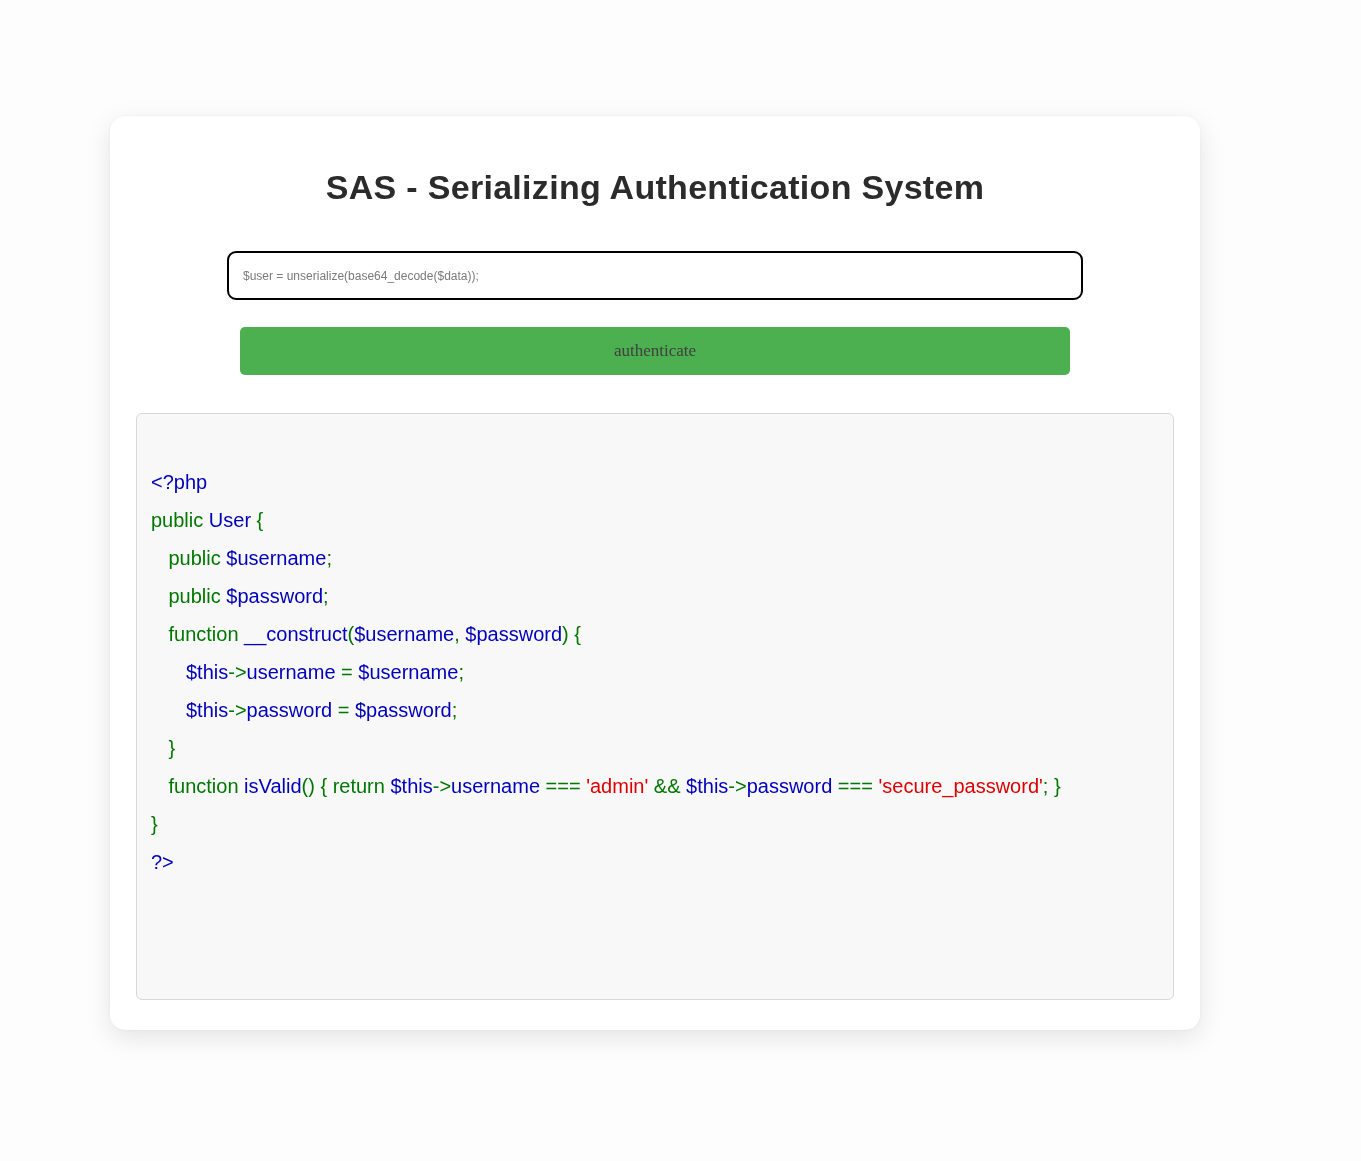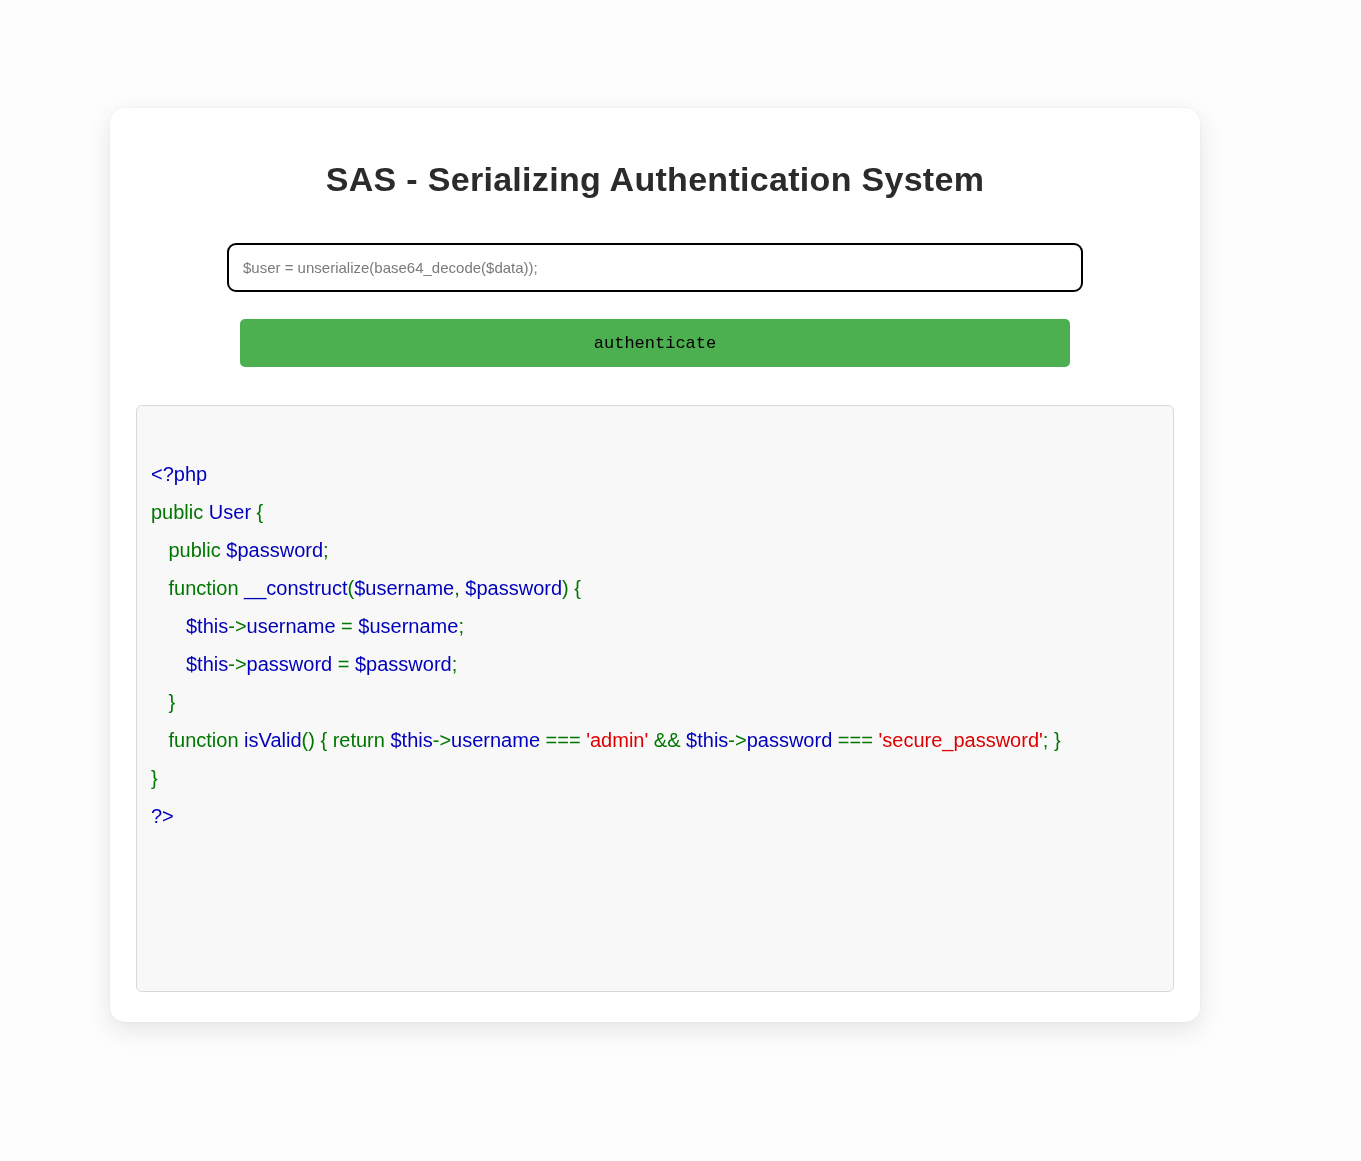--- a/index.html
+++ b/index.html
@@ -4,21 +4,21 @@
 <style>
   * { box-sizing: border-box; }
   html, body {
     margin: 0; padding: 0;
     width: 1361px; height: 1161px;
     background: #fdfdfe;
     font-family: "Liberation Sans", sans-serif;
   }
   .card {
     position: absolute;
-    left: 110px; top: 108px;
+    left: 110px; top: 116px;
     width: 1090px; height: 914px;
     background: #ffffff;
     border-radius: 15px;
     box-shadow: 0 0 3px rgba(0,0,0,0.05), 0 8px 26px rgba(0,0,0,0.10);
   }
   .page-title {
     margin: 52px 0 0 0;
     text-align: center;
     font-size: 34px;
     font-weight: 700;
@@ -29,38 +29,38 @@
     width: 856px;
     margin: 44px auto 0 auto;
   }
   .payload-input {
     display: block;
     width: 100%;
     height: 49px;
     border: 2px solid #000000;
     border-radius: 9px;
     padding: 0 14px;
-    font-size: 15px;
+    font-size: 12px;
     color: #333333;
     font-family: "Liberation Sans", sans-serif;
     background: #ffffff;
     outline: none;
   }
   .payload-input::placeholder { color: #7a7a7a; opacity: 1; }
   .auth-button {
     display: block;
     width: 830px;
     height: 48px;
     margin: 27px auto 0 auto;
     border: none;
     border-radius: 5px;
     background: #4CAF50;
-    color: #000000;
+    color: #404040;
     font-size: 17px;
-    font-family: Liberation Mono, monospace;
+    font-family: Liberation Serif, serif;
     cursor: pointer;
   }
   .rules-panel {
     width: 1038px;
     min-height: 587px;
     margin: 38px auto 0 auto;
     background: #f8f8f8;
     border: 1px solid #d8d8d8;
     border-radius: 6px;
     padding: 15px 14px;
@@ -93,20 +93,21 @@
     <input class="payload-input" type="text" placeholder="$user = unserialize(base64_decode($data));" style="">
 
     <button class="auth-button" style="background: rgb(76, 175, 80);">authenticate</button>
   </div>
 
   <div class="rules-panel">
 
     <div class="php-code">
         <div class="code-line" style="padding-left: 0px;"><span style="color: rgb(0, 0, 187);">&lt;?php</span></div>
         <div class="code-line" style="padding-left: 0px;"><span style="color: rgb(0, 119, 0);">public </span><span style="color: rgb(0, 0, 187);">User </span><span style="color: rgb(0, 119, 0);">{</span></div>
+        <div class="code-line" style="padding-left: 17.5px;"><span style="color: rgb(0, 119, 0);">public </span><span style="color: rgb(0, 0, 187);">$username</span><span style="color: rgb(0, 119, 0);">;</span></div>
         <div class="code-line" style="padding-left: 17.5px;"><span style="color: rgb(0, 119, 0);">public </span><span style="color: rgb(0, 0, 187);">$password</span><span style="color: rgb(0, 119, 0);">;</span></div>
         <div class="code-line" style="padding-left: 17.5px;"><span style="color: rgb(0, 119, 0);">function </span><span style="color: rgb(0, 0, 187);">__construct</span><span style="color: rgb(0, 119, 0);">(</span><span style="color: rgb(0, 0, 187);">$username</span><span style="color: rgb(0, 119, 0);">, </span><span style="color: rgb(0, 0, 187);">$password</span><span style="color: rgb(0, 119, 0);">) {</span></div>
         <div class="code-line" style="padding-left: 35px;"><span style="color: rgb(0, 0, 187);">$this</span><span style="color: rgb(0, 119, 0);">-&gt;</span><span style="color: rgb(0, 0, 187);">username </span><span style="color: rgb(0, 119, 0);">= </span><span style="color: rgb(0, 0, 187);">$username</span><span style="color: rgb(0, 119, 0);">;</span></div>
         <div class="code-line" style="padding-left: 35px;"><span style="color: rgb(0, 0, 187);">$this</span><span style="color: rgb(0, 119, 0);">-&gt;</span><span style="color: rgb(0, 0, 187);">password </span><span style="color: rgb(0, 119, 0);">= </span><span style="color: rgb(0, 0, 187);">$password</span><span style="color: rgb(0, 119, 0);">;</span></div>
         <div class="code-line" style="padding-left: 17.5px;"><span style="color: rgb(0, 119, 0);">}</span></div>
         <div class="code-line" style="padding-left: 17.5px;"><span style="color: rgb(0, 119, 0);">function </span><span style="color: rgb(0, 0, 187);">isValid</span><span style="color: rgb(0, 119, 0);">() { return </span><span style="color: rgb(0, 0, 187);">$this</span><span style="color: rgb(0, 119, 0);">-&gt;</span><span style="color: rgb(0, 0, 187);">username </span><span style="color: rgb(0, 119, 0);">=== </span><span style="color: rgb(221, 0, 0);">'admin'</span><span style="color: rgb(0, 119, 0);"> &amp;&amp; </span><span style="color: rgb(0, 0, 187);">$this</span><span style="color: rgb(0, 119, 0);">-&gt;</span><span style="color: rgb(0, 0, 187);">password </span><span style="color: rgb(0, 119, 0);">=== </span><span style="color: rgb(221, 0, 0);">'secure_password'</span><span style="color: rgb(0, 119, 0);">; }</span></div>
         <div class="code-line" style="padding-left: 0px;"><span style="color: rgb(0, 119, 0);">}</span></div>
         <div class="code-line" style="padding-left: 0px;"><span style="color: rgb(0, 0, 187);">?&gt;</span></div>
       </div>
   </div>

